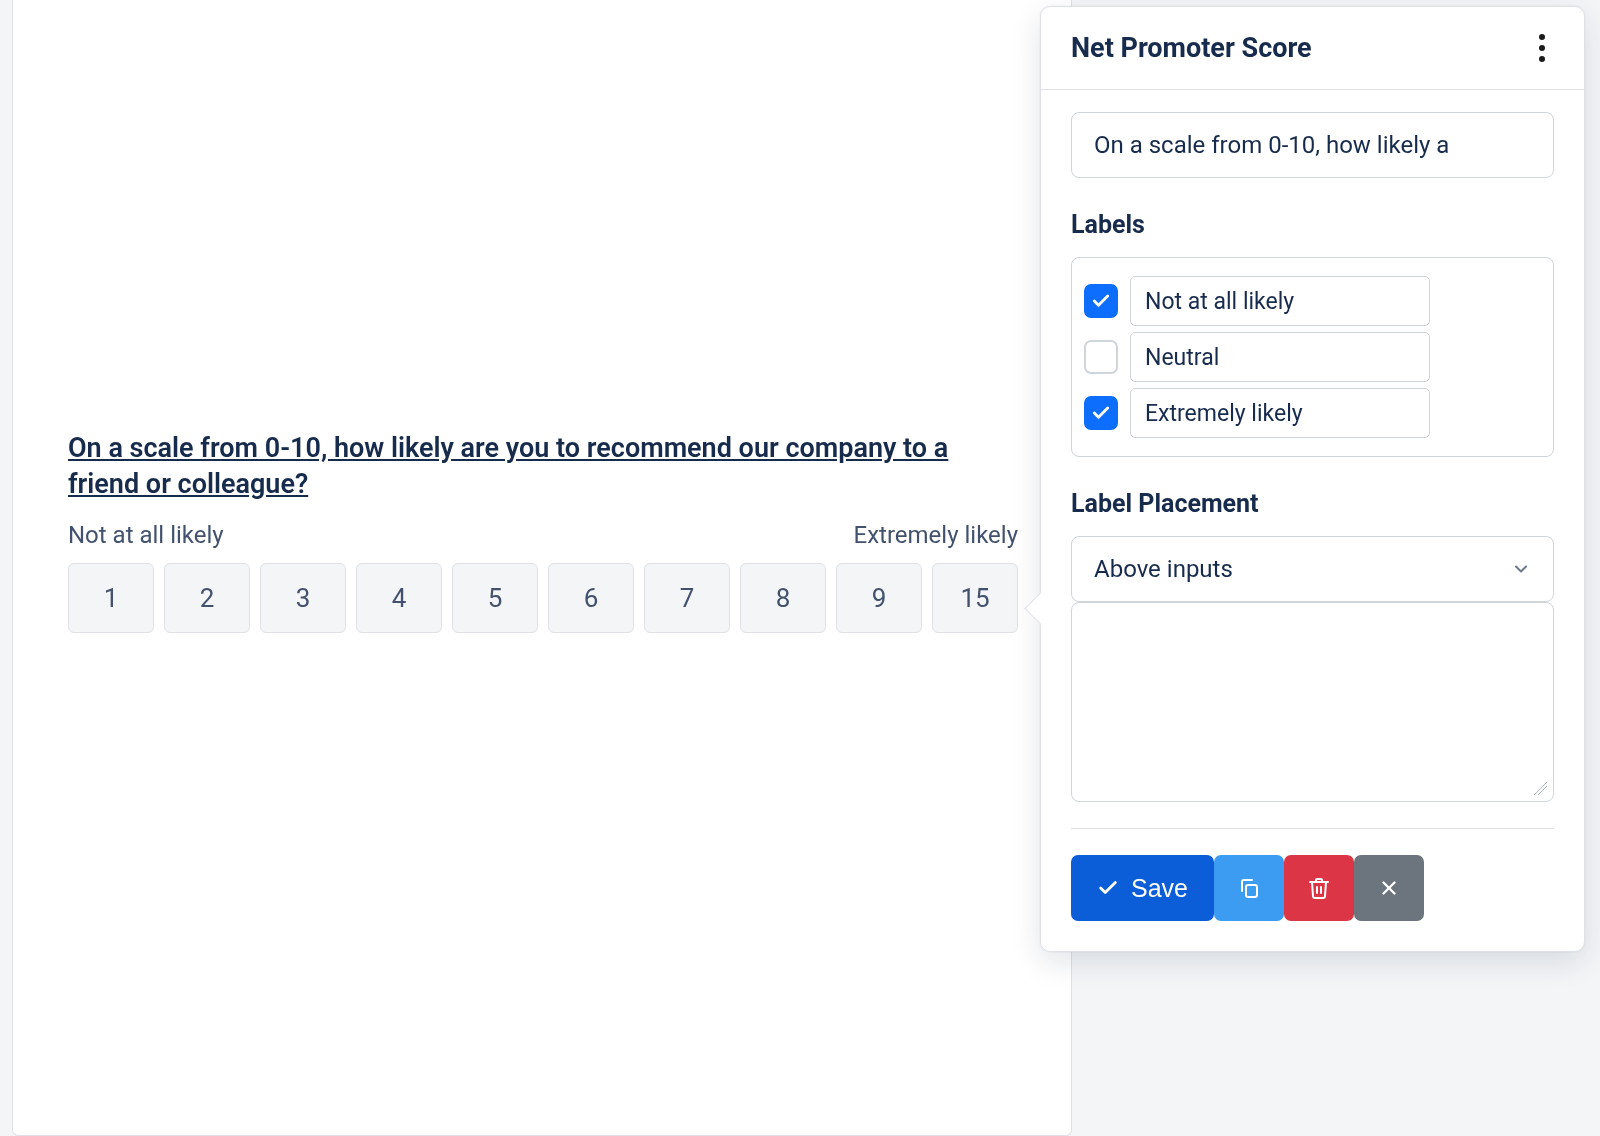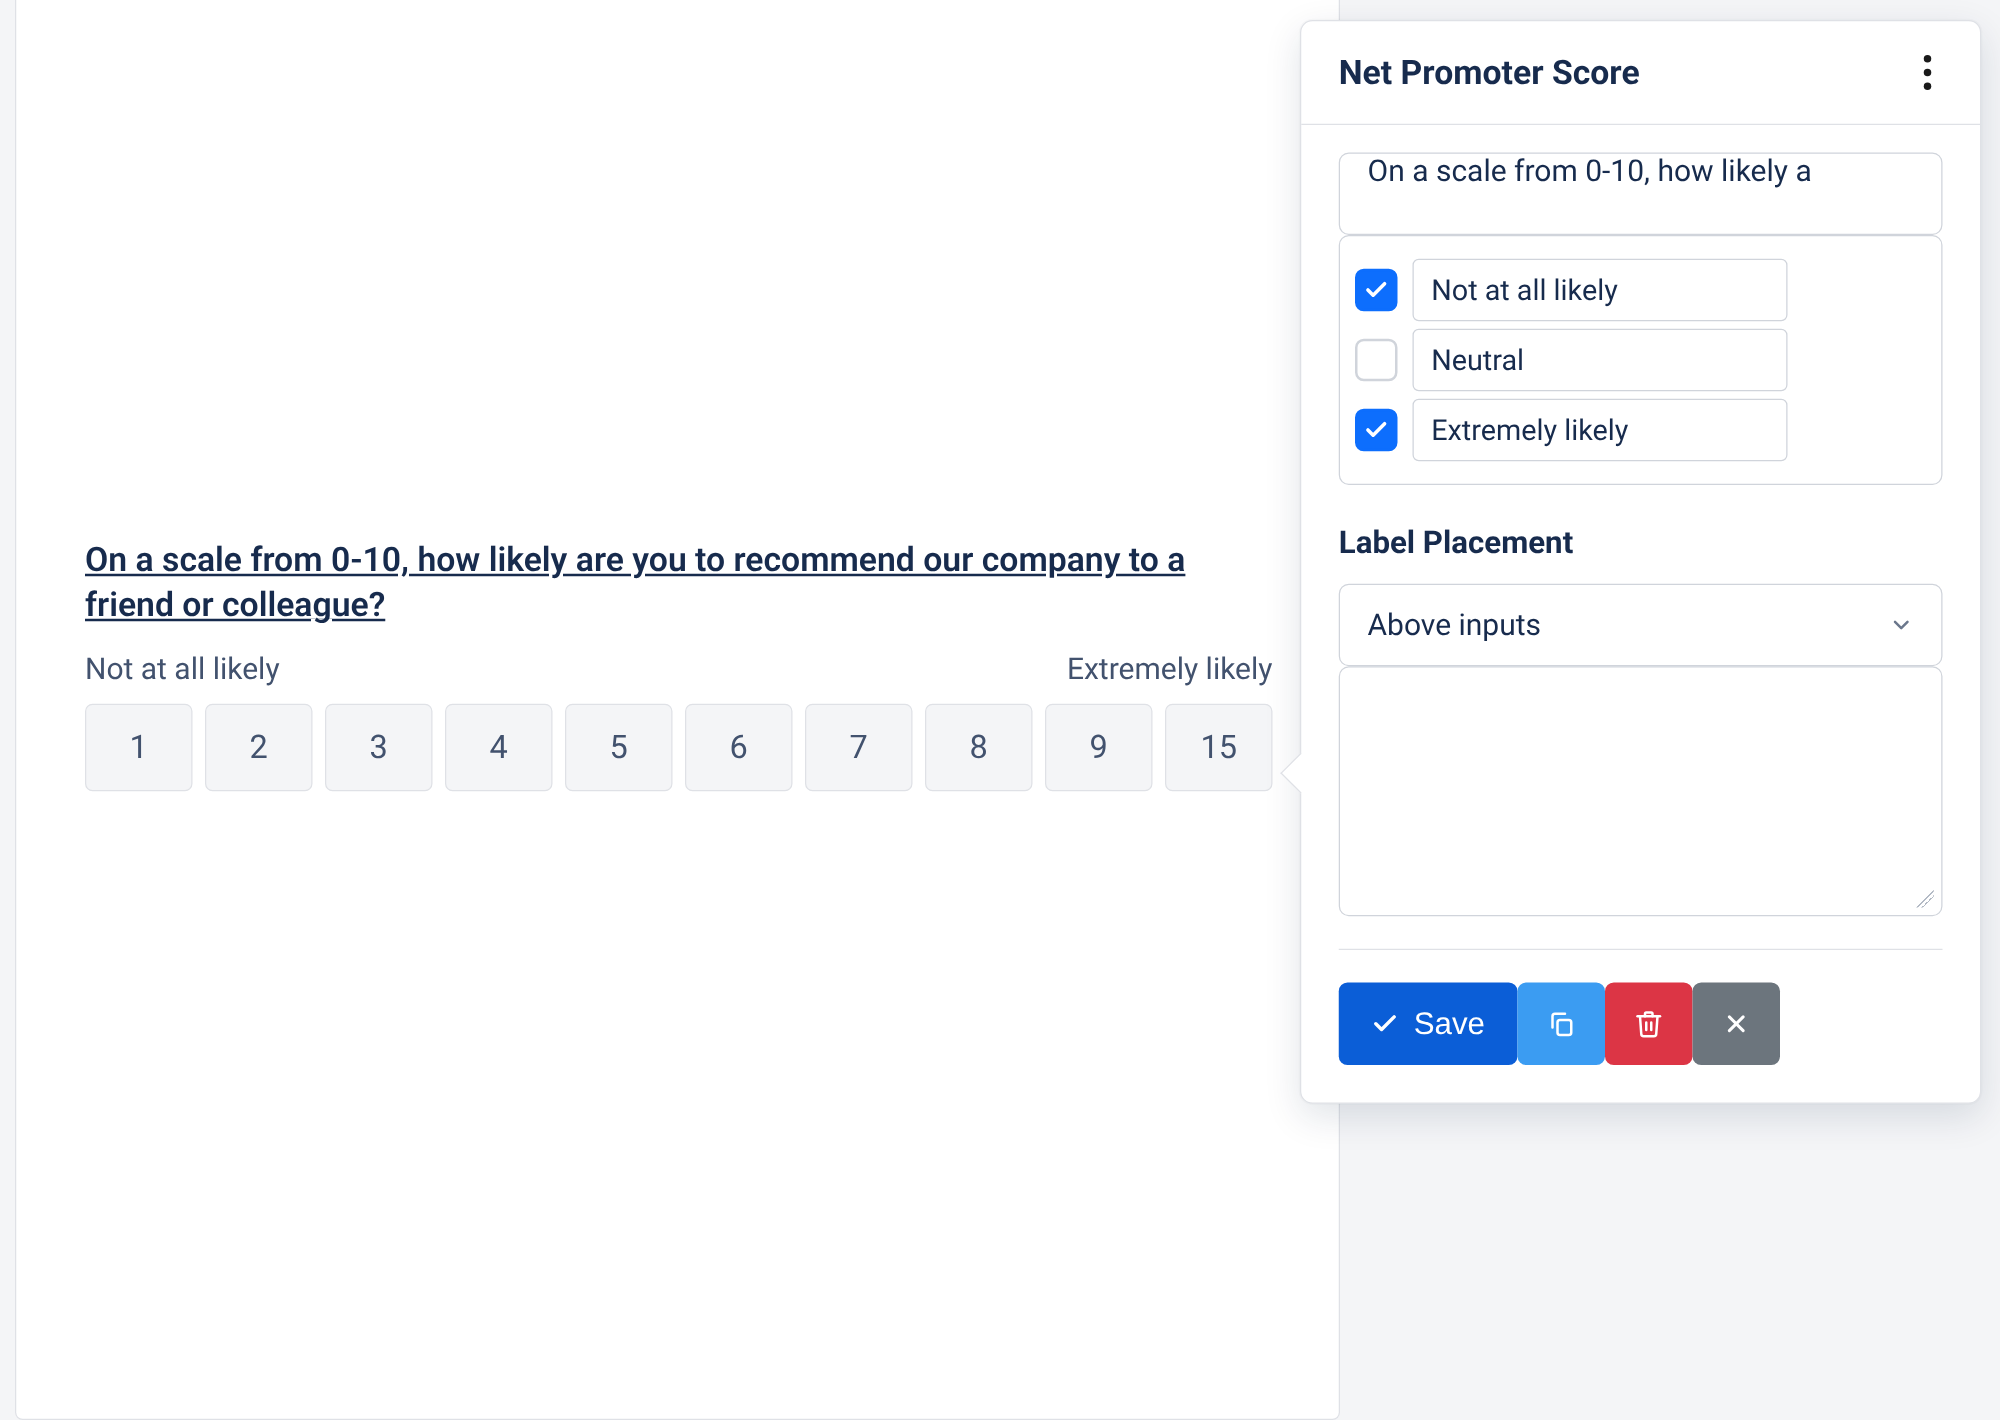--- a/index.html
+++ b/index.html
@@ -72,21 +72,21 @@
     align-items:center;
     justify-content:center;
     font-size:26px;
     color:var(--ink-soft);
     font-weight:400;
   }
 
   
   .settings-panel{
     position:absolute;
-    left:1040px; top:16px;
+    left:1040px; top:6px;
     width:545px;
     background:var(--panel);
     border:1px solid var(--border);
     border-radius:10px;
     box-shadow:0 10px 30px rgba(9,30,66,0.12), 0 0 0 1px rgba(9,30,66,0.02);
     padding-bottom:30px;
   }
   
   .settings-panel::before{
     content:"";
@@ -129,21 +129,21 @@
     height:66px;
     border:1px solid var(--border-strong);
     border-radius:8px;
     padding:0 22px;
     font-size:24px;
     color:var(--ink);
     background:#fff;
     text-overflow:ellipsis;
     white-space:nowrap;
     overflow:hidden;
-    display:flex;align-items:flex-start;
+    display:flex;align-items:center;
   }
 
   .labels-box{
     border:1px solid var(--border-strong);
     border-radius:8px;
     padding:12px;
   }
   .label-item{
     display:flex;align-items:center;gap:12px;
     margin:6px 0;
@@ -250,20 +250,21 @@
         <span></span>
         <span></span>
     </div>
   </div>
 
   <div class="panel-body">
     <div class="text-input">
       <span>On a scale from 0-10, how likely a</span>
     </div>
 
+    <div class="section-label" style="margin-top:32px">Labels</div>
     <div class="labels-box" id="labels-box">
         <div class="label-item">
           <div class="chk checked">
             <svg width="20" height="20" viewBox="0 0 24 24" fill="none" stroke="#fff" stroke-width="3.4" stroke-linecap="round" stroke-linejoin="round">
               <polyline points="20 6 9 17 4 12"></polyline>
             </svg>
           </div>
           <div class="label-input">Not at all likely</div>
         </div>
         <div class="label-item">

